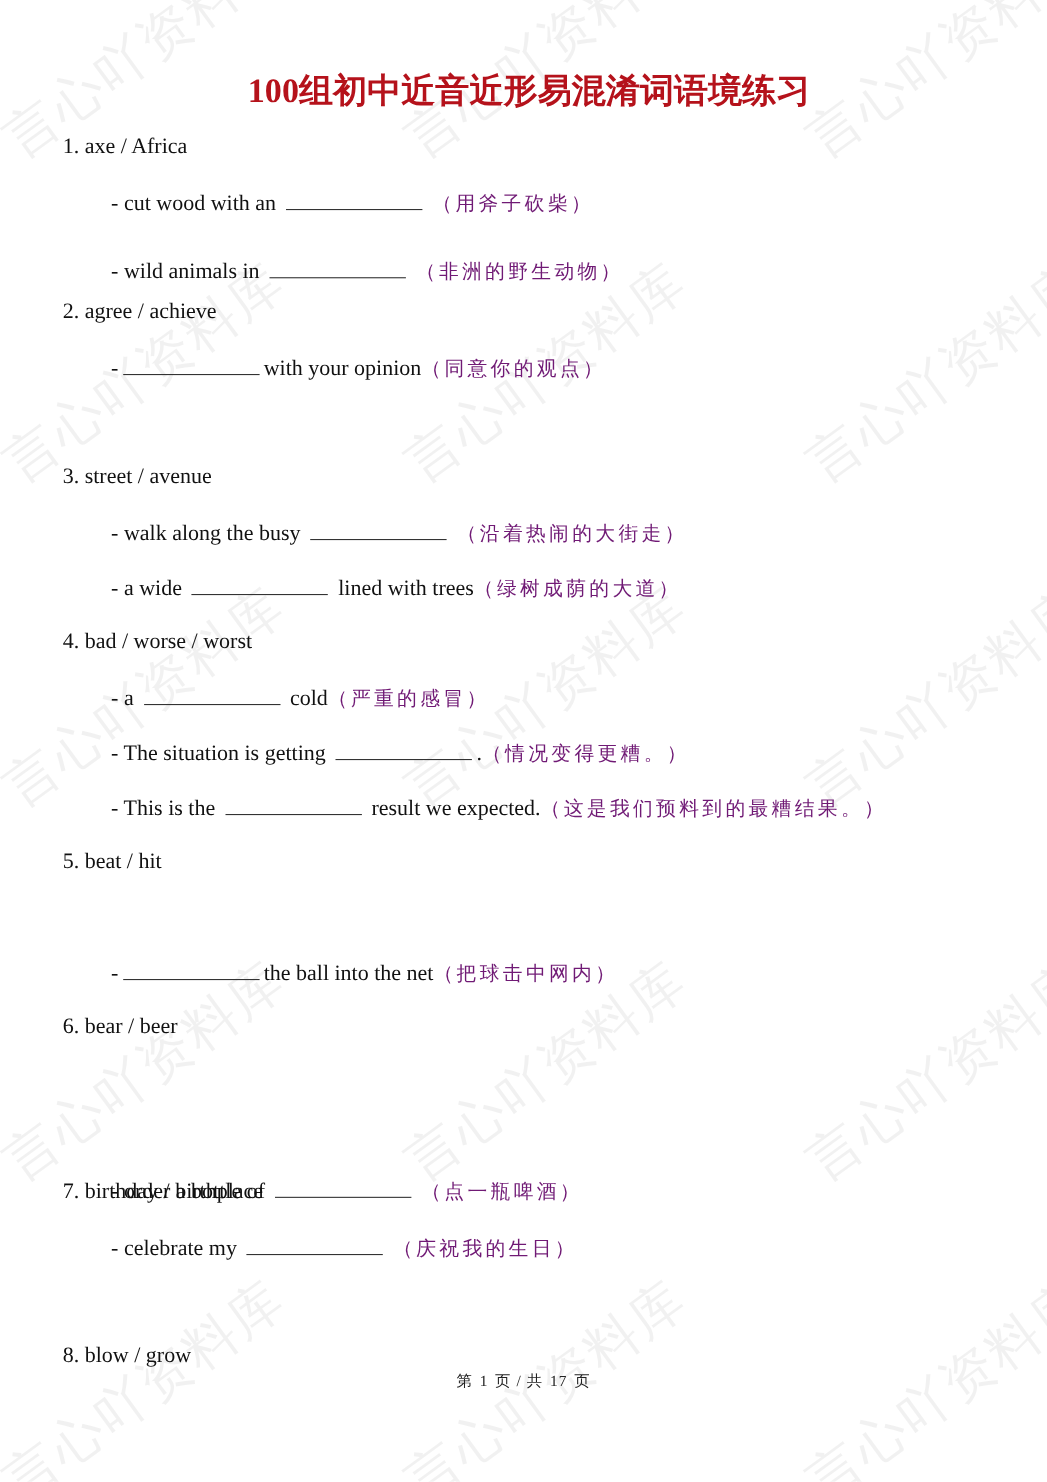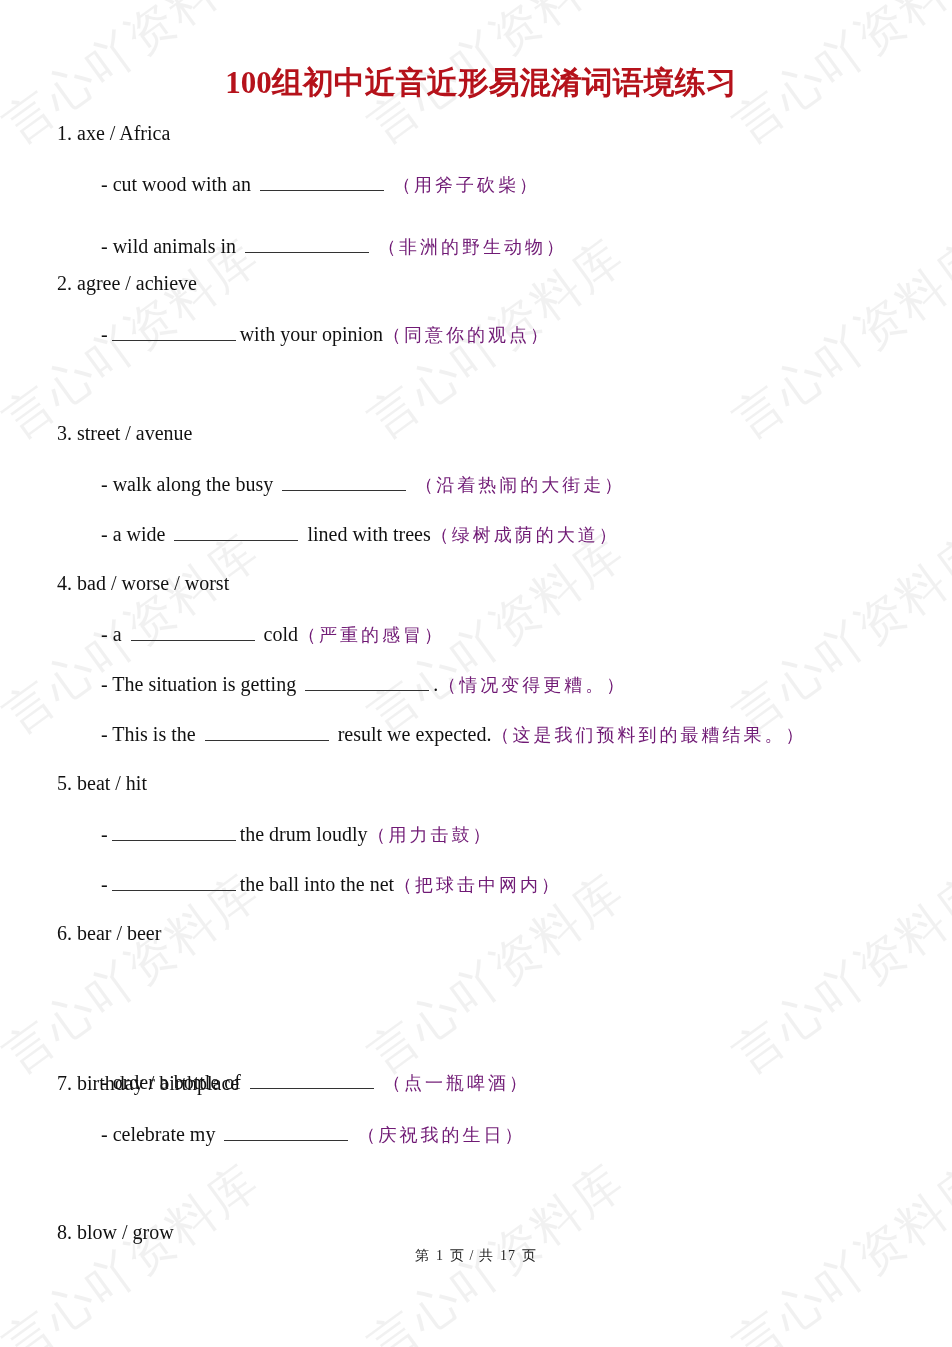--- a/index.html
+++ b/index.html
@@ -127,23 +127,20 @@
     <span>- The situation is getting</span>
     <span class="blank"></span><span>.</span><span class="zh">（情况变得更糟。）</span>
   </div>
   <div class="line item" style="top:720px;text-align:right;">
     <span>- This is the</span>
     <span class="blank"></span>
     <span>result we expected.</span><span class="zh">（这是我们预料到的最糟结果。）</span>
   </div>
 
   <div class="line heading" style="top:770px;">5. beat / hit</div>
-  <div class="line item" style="top:820px;">
-    <span>-</span><span class="blank"></span><span>the drum loudly</span><span class="zh">（用力击鼓）</span>
-  </div>
   <div class="line item" style="top:870px;">
     <span>-</span><span class="blank"></span><span>the ball into the net</span><span class="zh">（把球击中网内）</span>
   </div>
 
   <div class="line heading" style="top:920px;">6. bear / beer</div>
   <div class="line item" style="top:1068px;">
     <span>- order a bottle of</span>
     <span class="blank"></span>
     <span></span><span class="zh">（点一瓶啤酒）</span>
   </div>

